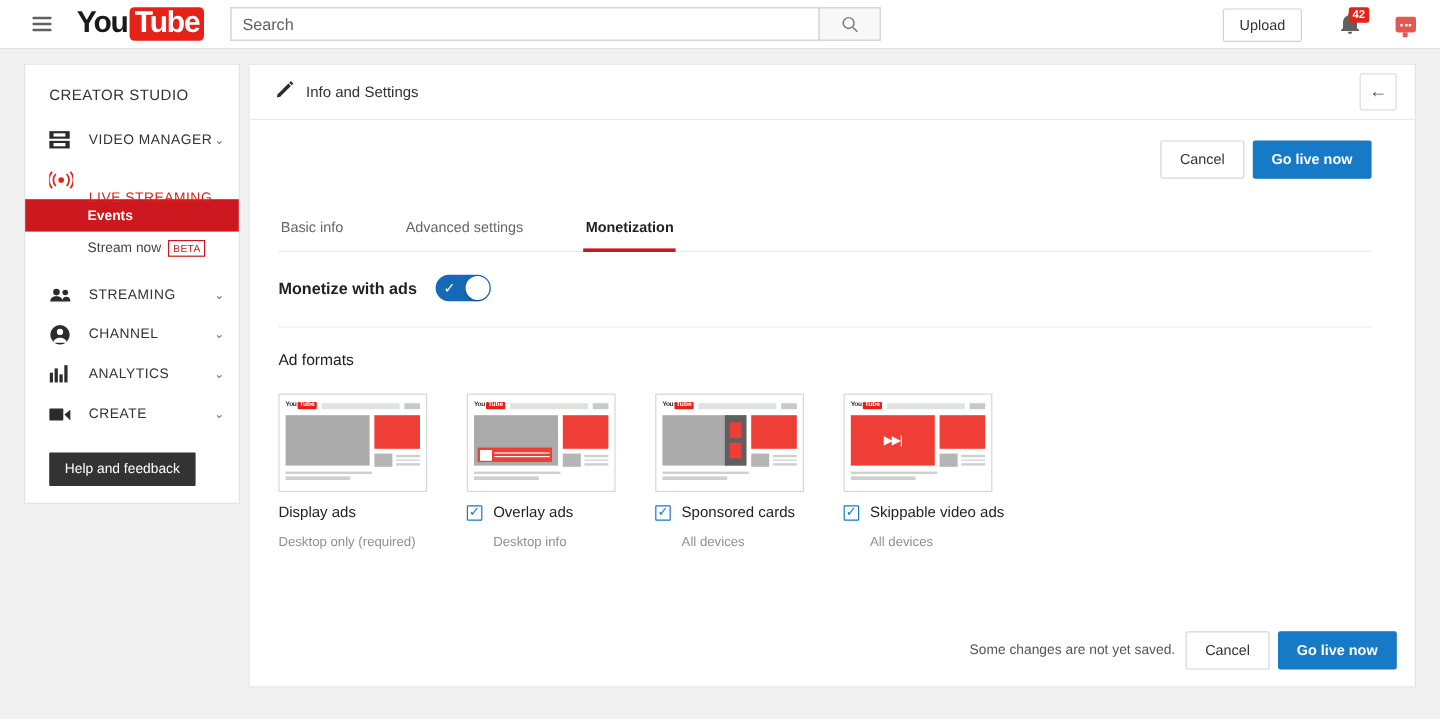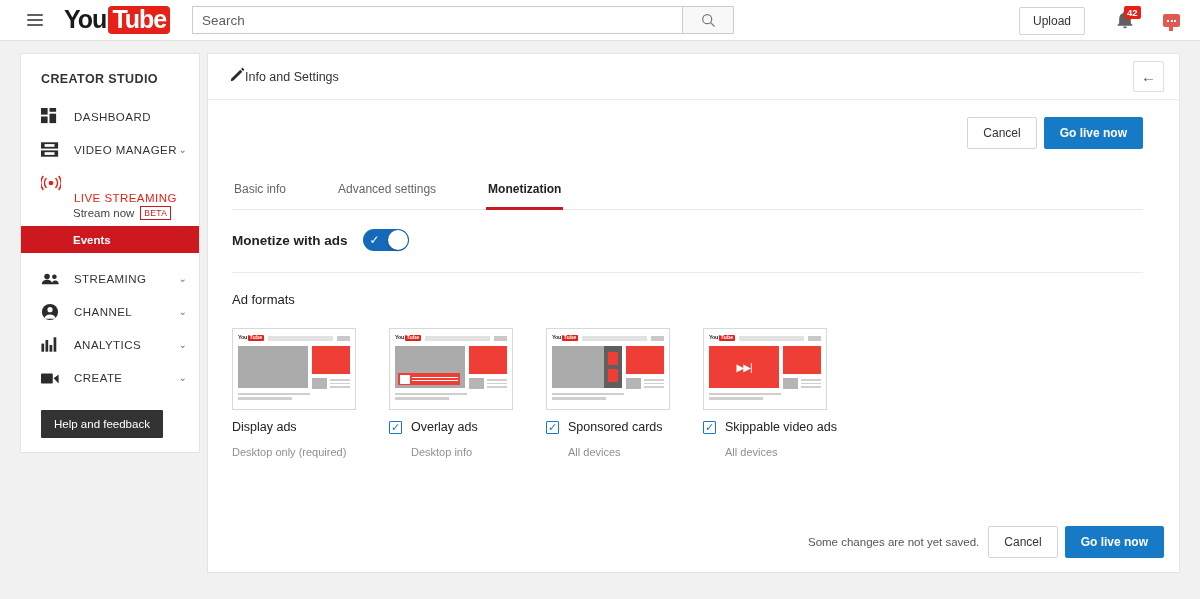--- a/index.html
+++ b/index.html
@@ -83,21 +83,21 @@
   .avatar-dots i { width: 2px; height: 2px; background: #fff; display: block; }
 
   
   .sidebar {
     position: absolute; left: 20px; top: 53px;
     width: 180px; background: #fff;
     border: 1px solid #e4e4e4;
     padding-bottom: 14px;
   }
   .cs-title {
-    font-size: 12.5px; font-weight: bold; color: #333;
+    font-size: 12.5px; font-weight: normal; color: #333;
     letter-spacing: .4px; padding: 18px 0 14px 20px;
   }
   .nav-item {
     display: flex; align-items: center;
     height: 33px; padding: 0 12px 0 20px;
     cursor: pointer; position: relative;
   }
   .nav-icon { width: 21px; height: 20px; display: flex; align-items: center; justify-content: flex-start; flex: 0 0 21px; }
   .nav-label {
     font-size: 11.5px; letter-spacing: .45px; color: #333;
@@ -127,21 +127,21 @@
   
   .main-card {
     position: absolute; left: 207px; top: 53px;
     width: 973px; height: 520px;
     background: #fff; border: 1px solid #e4e4e4;
   }
   .card-head {
     height: 46px; border-bottom: 1px solid #eaeaea;
     display: flex; align-items: center; padding: 0 15px 0 22px;
   }
-  .head-title { font-size: 12.5px; color: #333; }
+  .head-title { font-size: 12.5px; color: #333; margin-left: 10px; }
   .back-btn {
     margin-left: auto; width: 31px; height: 31px;
     border: 1px solid #ddd; background: #fff; border-radius: 2px;
     display: flex; align-items: center; justify-content: center;
     cursor: pointer; color: #555; font-size: 15px;
   }
 
   .action-row { display: flex; justify-content: flex-end; padding: 17px 36px 0 0; gap: 7px; align-items: center; }
   .btn {
     font-size: 12px; padding: 8px 15px; cursor: pointer;
@@ -285,31 +285,20 @@
           <i></i>
           <i></i>
         </span>
     </div>
   </div>
 </div>
 
 <div class="sidebar">
   <div class="cs-title">CREATOR STUDIO</div>
 
-  <div class="nav-item">
-    <span class="nav-icon">
-      <svg width="17" height="17" viewBox="0 0 18 18">
-        <rect x="0" y="0" width="7" height="7" fill="#2b2b2b"></rect>
-        <rect x="9" y="0" width="7" height="4" fill="#2b2b2b"></rect>
-        <rect x="9" y="6" width="7" height="10" fill="#2b2b2b"></rect>
-        <rect x="0" y="9" width="7" height="7" fill="#2b2b2b"></rect>
-      </svg>
-    </span>
-    <span class="nav-label">DASHBOARD</span>
-  </div>
 
   <div class="nav-item">
     <span class="nav-icon">
       <svg width="18" height="17" viewBox="0 0 20 18">
         <rect x="0" y="1" width="19" height="7" fill="#2b2b2b"></rect>
         <rect x="4" y="3" width="11" height="3" fill="#fff"></rect>
         <rect x="0" y="10" width="19" height="7" fill="#2b2b2b"></rect>
         <rect x="4" y="12" width="11" height="3" fill="#fff"></rect>
       </svg>
     </span>
@@ -323,26 +312,26 @@
         <circle cx="11" cy="8" r="2.6" fill="#e62117"></circle>
         <path d="M6 2.5a8 8 0 0 0 0 11" fill="none" stroke="#e62117" stroke-width="1.6"></path>
         <path d="M16 2.5a8 8 0 0 1 0 11" fill="none" stroke="#e62117" stroke-width="1.6"></path>
         <path d="M2.6 0.4a11.6 11.6 0 0 0 0 15.2" fill="none" stroke="#e62117" stroke-width="1.6"></path>
         <path d="M19.4 0.4a11.6 11.6 0 0 1 0 15.2" fill="none" stroke="#e62117" stroke-width="1.6"></path>
       </svg>
     </span>
     <span class="nav-label">LIVE STREAMING</span>
   </div>
 
+  <div class="sub-item sel">
+    <span>Events</span>
+  </div>
   <div class="sub-item">
     <span>Stream now</span>
     <span class="beta-tag">BETA</span>
-  </div>
-  <div class="sub-item sel">
-    <span>Events</span>
   </div>
 
   <div class="nav-item" style="margin-top:9px;">
     <span class="nav-icon">
       <svg width="19" height="14" viewBox="0 0 22 14">
         <circle cx="7" cy="4" r="3.2" fill="#2b2b2b"></circle>
         <circle cx="15.5" cy="4.4" r="2.7" fill="#2b2b2b"></circle>
         <path d="M1 13c0-3.2 2.7-5 6-5s6 1.8 6 5z" fill="#2b2b2b"></path>
         <path d="M12.5 13c0-2.8 1.6-4.4 4-4.4s4 1.6 4 4.4z" fill="#2b2b2b"></path>
       </svg>

